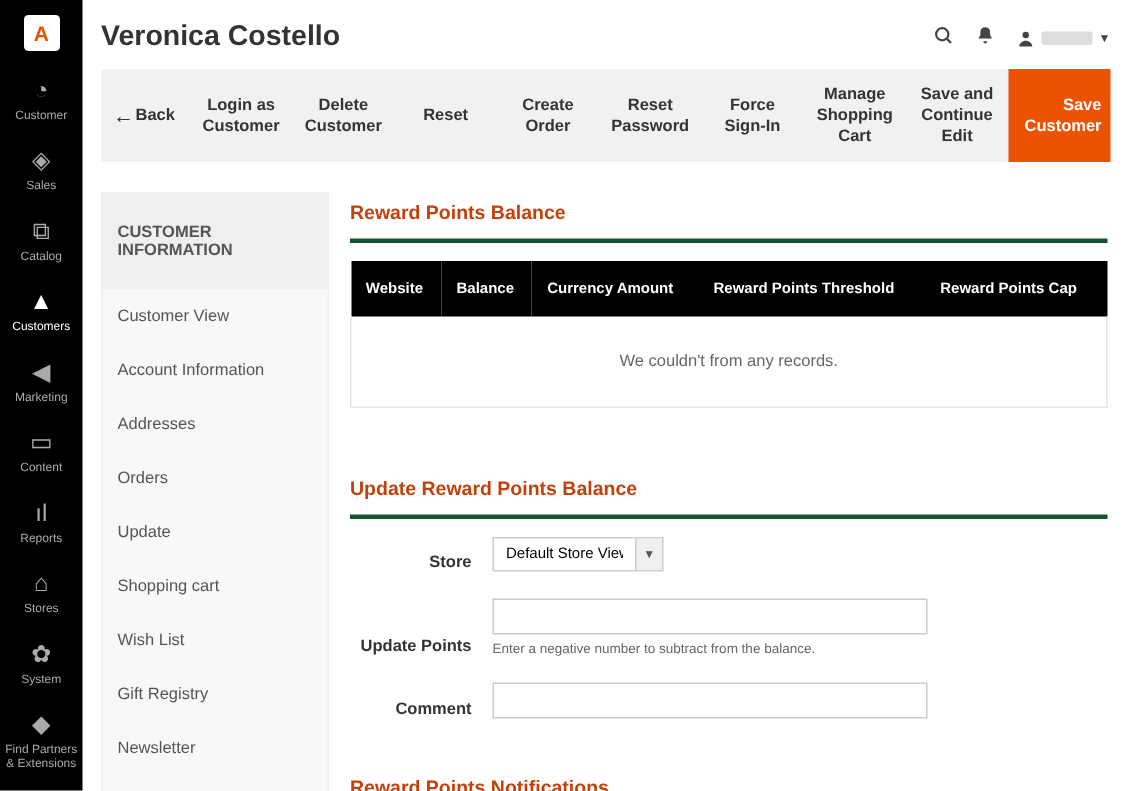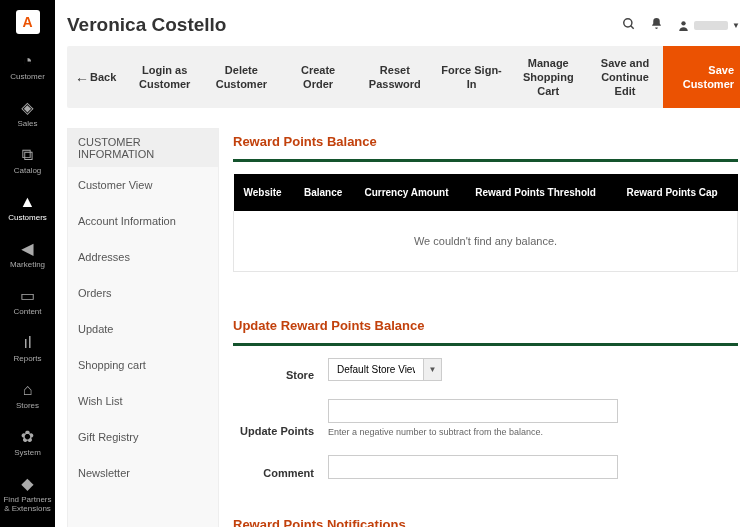--- a/index.html
+++ b/index.html
@@ -17,21 +17,21 @@
 .hdr-icons .icon { font-size: 14px; cursor: pointer; }
 .user { display: flex; align-items: center; gap: 4px; }
 .user .bar { width: 34px; height: 9px; background: #ddd; border-radius: 2px; }
 .toolbar { display: flex; align-items: stretch; background: #f1f1f1; border-radius: 2px; margin-bottom: 20px; }
 .toolbar .back-cell { display:flex; align-items:center; padding: 18px 10px 18px 8px; cursor:pointer; font-size:11px; font-weight:600; }
 .toolbar .back-cell .arrow{ font-size:14px; margin-right:1px;}
 .toolbar .btn { flex:1; display:flex; align-items:center; justify-content:center; text-align:center; padding: 10px 6px; font-size:11px; font-weight:600; cursor:pointer; color:#333; line-height:14px; }
 .toolbar .btn.primary { background:#eb5202; color:#fff;text-align:right; }
 .content { display:flex; gap:14px; }
 .sidebar { width:152px; background:#f8f8f8; border:1px solid #eee; }
-.sidebar-title { font-size:11px; font-weight:400; padding:7px 10px; background:#efefef; color:#555; }
+.sidebar-title { font-size:11px; font-weight:700; padding:20px 10px; background:#efefef; color:#555; }
 .sidebar-item { padding:12px 10px; font-size:11px; color:#555; cursor:pointer; }
 .main { flex:1; padding-right:2px; }
 .section-title { font-size:13px; font-weight:600; color:#c2410c; padding:6px 0 10px; border-bottom:3px solid #14532d; margin-bottom:12px; }
 table.grid { width:100%; border-collapse:collapse; }
 table.grid thead th { background:#000; color:#fff; font-size:10px; font-weight:600; text-align:left; padding:13px 10px; }
 table.grid tbody td.empty { text-align:center; padding:24px; font-size:11px; color:#666; border:1px solid #e5e5e5; border-top:none; }
 .form { margin-top:8px; }
 .form-row { display:flex; align-items:flex-end; margin-bottom:18px; }
 .form-row .lbl { width:95px; text-align:right; font-size:11px; font-weight:600; color:#333; padding-top:6px; padding-right:14px; }
 .form-row .fld { flex:1; }
@@ -117,20 +117,21 @@
   </div>
 
   <div class="toolbar">
     <div class="back-cell">
       <span class="arrow">←</span>
       <span>Back</span>
     </div>
     <div id="toolbar-buttons" style="display:flex;flex:1;">
         <div class="btn">Login as Customer</div>
         <div class="btn">Delete Customer</div>
+        <div class="btn">Reset</div>
         <div class="btn">Create Order</div>
         <div class="btn">Reset Password</div>
         <div class="btn">Force Sign-In</div>
         <div class="btn">Manage Shopping Cart</div>
         <div class="btn">Save and Continue Edit</div>
         <div class="btn primary">Save Customer</div>
       </div>
   </div>
 
   <div class="content">
@@ -157,21 +158,21 @@
             <tr id="balance-cols">
               <th style="width: 12%;">Website</th>
               <th style="width: 12%;">Balance</th>
               <th style="width: 22%;">Currency Amount</th>
               <th style="width: 30%;">Reward Points Threshold</th>
               <th style="width: 24%;">Reward Points Cap</th>
             </tr>
           </thead>
         <tbody>
             <tr>
-              <td class="empty" colspan="5">We couldn't find any balance.</td>
+              <td class="empty" colspan="5">We couldn't from any records.</td>
             </tr>
           </tbody>
       </table>
 
       <div style="height:40px;"></div>
 
       <div class="section-title">Update Reward Points Balance</div>
       <div class="form">
         <div class="form-row">
           <div class="lbl">Store</div>

